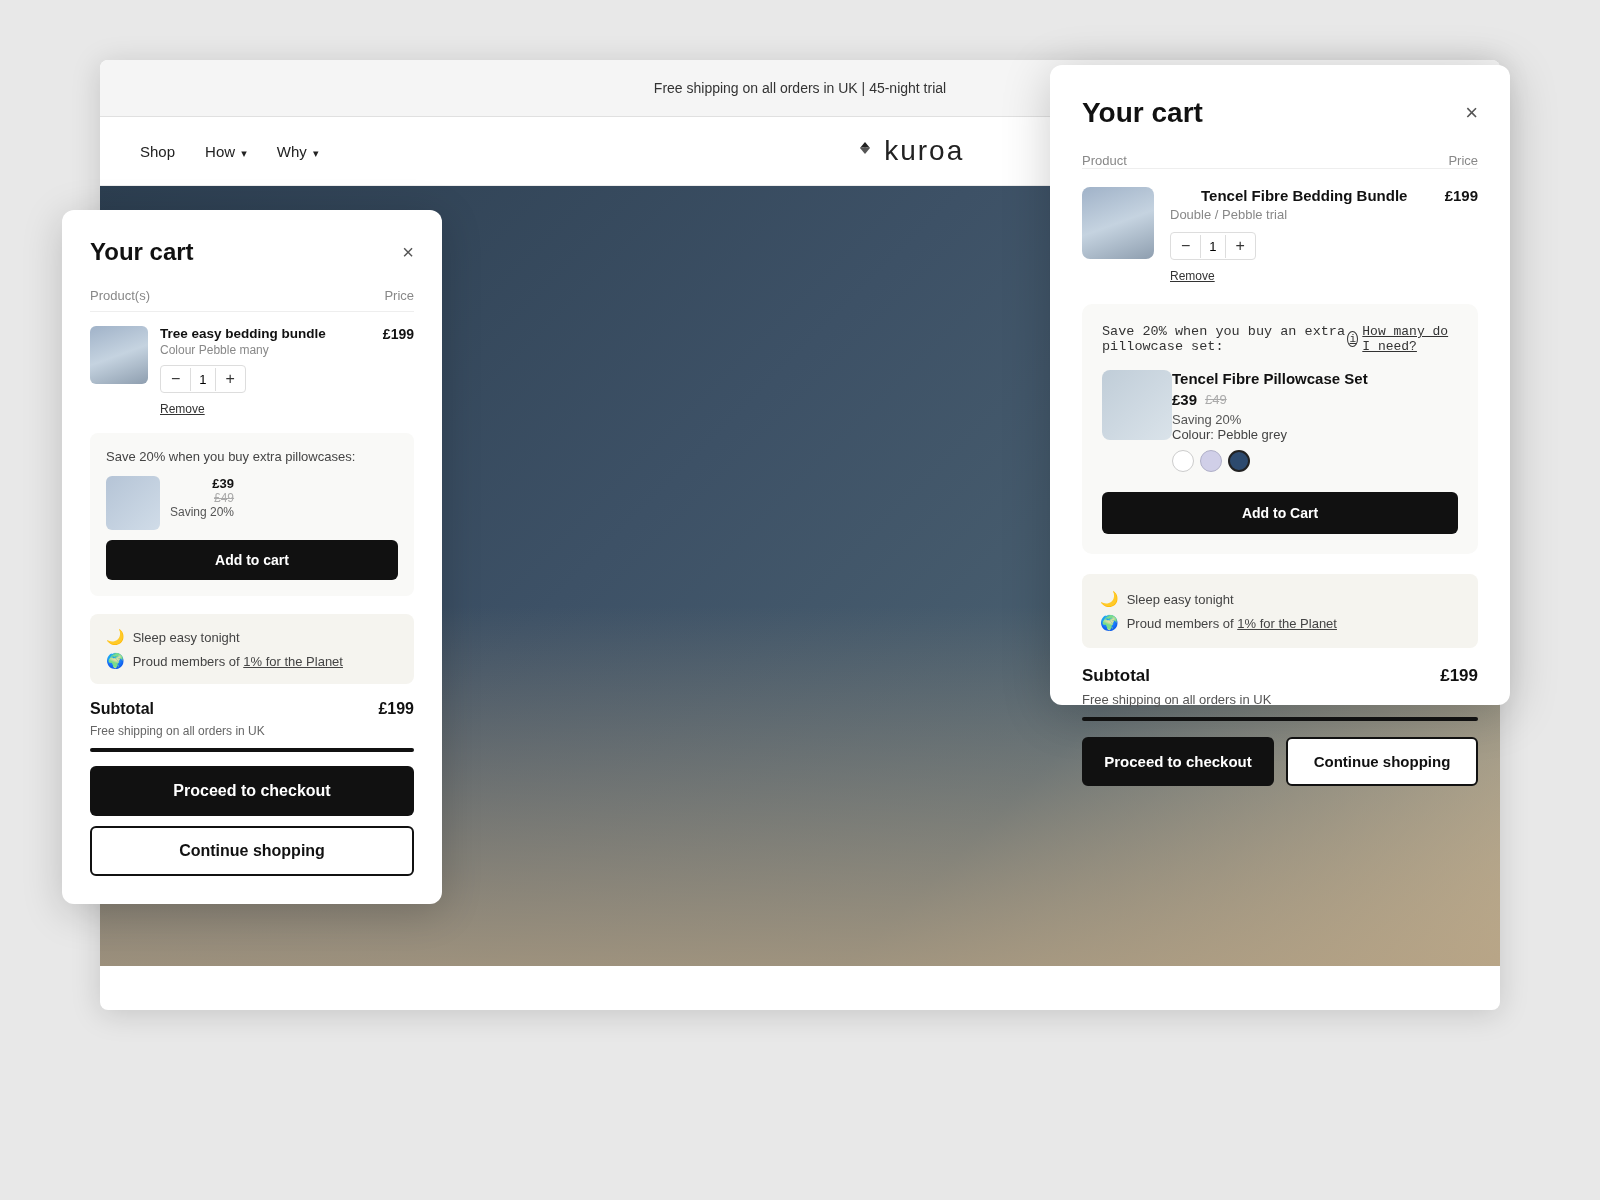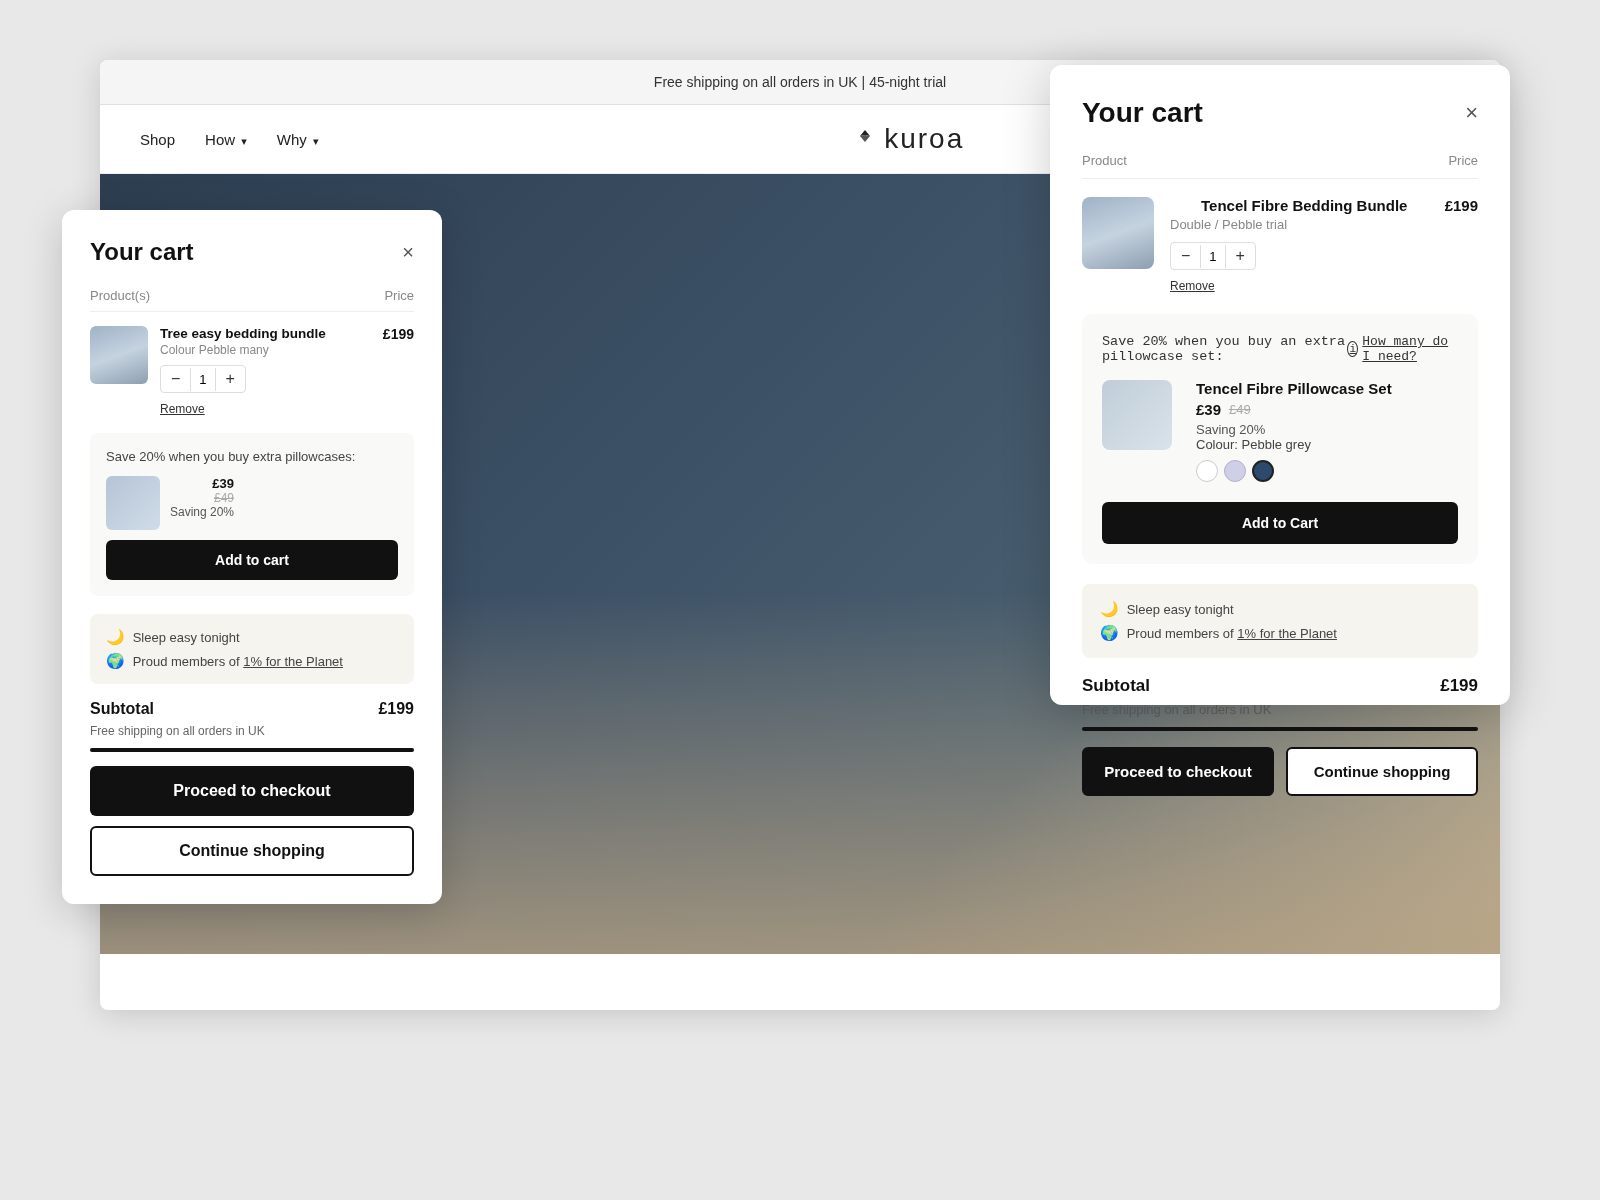--- a/index.html
+++ b/index.html
@@ -24,21 +24,21 @@
       height: 950px;
       background: #fff;
       border-radius: 8px;
       overflow: hidden;
       box-shadow: 0 4px 30px rgba(0,0,0,0.15);
     }
 
     .site-banner {
       background: #f5f5f5;
       text-align: center;
-      padding: 14px;
+      padding: 20px;
       font-size: 14px;
       color: #333;
       border-bottom: 1px solid #e0e0e0;
     }
 
     .site-nav {
       display: flex;
       align-items: center;
       padding: 18px 40px;
       border-bottom: 1px solid #eee;
@@ -389,21 +389,20 @@
       font-weight: 700;
       color: #111;
     }
 
     .large-col-headers {
       display: flex;
       justify-content: space-between;
       font-size: 13px;
       color: #888;
       border-bottom: 1px solid #eee;
-      padding-bottom: 10px;
       margin-bottom: 18px;
     }
 
     .large-item-row {
       display: flex;
       align-items: flex-start;
       gap: 16px;
       margin-bottom: 20px;
     }
 
@@ -465,21 +464,21 @@
       text-decoration: underline;
       cursor: pointer;
       display: flex;
       align-items: center;
       gap: 4px;
     }
 
     .large-upsell-item {
       display: flex;
       align-items: flex-start;
-      gap: 24px;
+      gap: 0;
     }
 
     .large-upsell-thumb {
       width: 70px;
       height: 70px;
       border-radius: 8px;
       background: linear-gradient(135deg, #c0cdd8 0%, #dae3ea 100%);
       flex-shrink: 0;
     }
 

